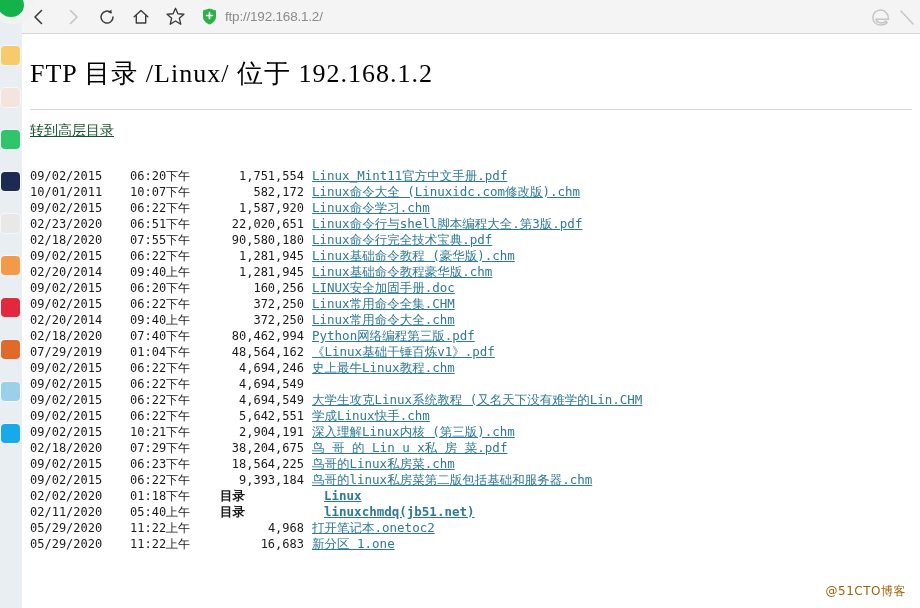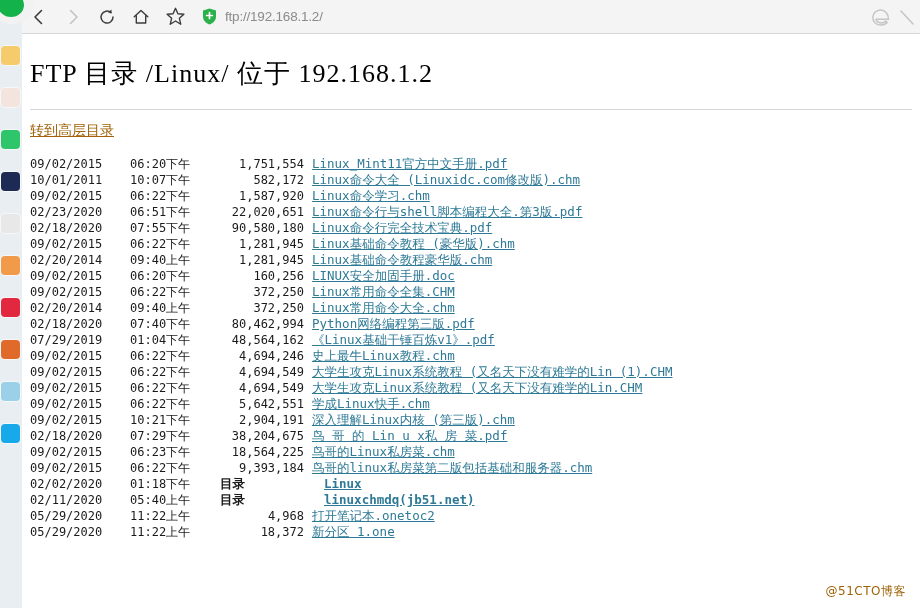--- a/index.html
+++ b/index.html
@@ -149,24 +149,24 @@
 
   .divider {
     margin: 18px 8px 0 8px;
     height: 1px;
     background: #d8d8d8;
     border: 0;
   }
 
   .parent-link {
     display: inline-block;
-    margin: 12px 0 0 8px;
+    margin: 12px 0 12px 8px;
     font-family: "DejaVu Sans", sans-serif;
     font-size: 14px;
-    color: #a16207;
+    color: #14532d;
     text-decoration: underline;
     white-space: nowrap;
   }
 
   .listing {
     margin: 16px 0 0 0;
     font-family: "DejaVu Sans Mono", monospace;
     font-size: 12px;
     line-height: 16px;
     color: #1a1a1a;
@@ -391,21 +391,20 @@
       <div class="row">
         <span class="col-date">09/02/2015</span>
         <span class="col-time">06:22下午</span>
         <span class="col-size">4,694,246</span>
         <span class="col-name"><a href="#">史上最牛Linux教程.chm</a></span>
       </div>
       <div class="row">
         <span class="col-date">09/02/2015</span>
         <span class="col-time">06:22下午</span>
         <span class="col-size">4,694,549</span>
-        <span class="col-name"><a href="#">大学生攻克Linux系统教程 (又名天下没有难学的Lin (1).CHM</a></span>
       </div>
       <div class="row">
         <span class="col-date">09/02/2015</span>
         <span class="col-time">06:22下午</span>
         <span class="col-size">4,694,549</span>
         <span class="col-name"><a href="#">大学生攻克Linux系统教程 (又名天下没有难学的Lin.CHM</a></span>
       </div>
       <div class="row">
         <span class="col-date">09/02/2015</span>
         <span class="col-time">06:22下午</span>
@@ -450,19 +449,19 @@
       </div>
       <div class="row">
         <span class="col-date">05/29/2020</span>
         <span class="col-time">11:22上午</span>
         <span class="col-size">4,968</span>
         <span class="col-name"><a href="#">打开笔记本.onetoc2</a></span>
       </div>
       <div class="row">
         <span class="col-date">05/29/2020</span>
         <span class="col-time">11:22上午</span>
-        <span class="col-size">18,372</span>
+        <span class="col-size">16,683</span>
         <span class="col-name"><a href="#">新分区 1.one</a></span>
       </div>
     </div>
 </div>
 
 <div class="watermark">@51CTO博客</div>
 
 </body></html>

